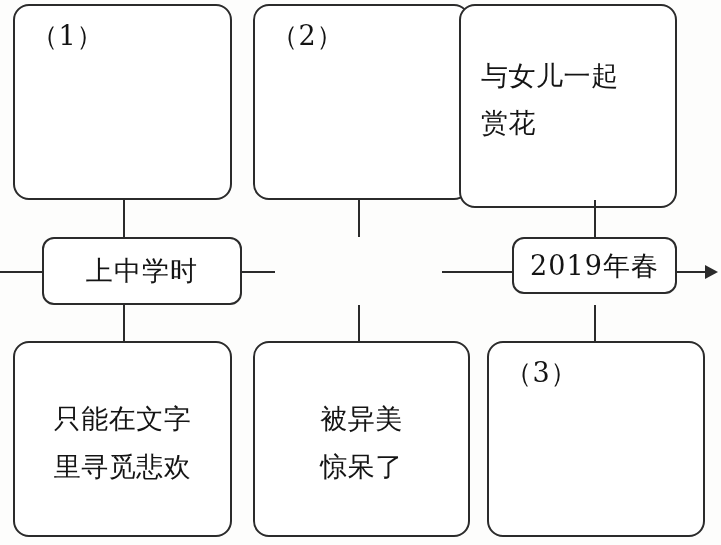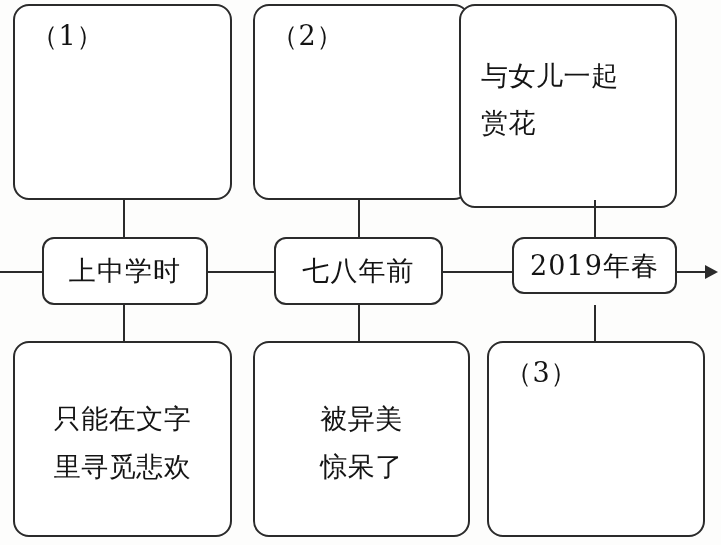--- a/index.html
+++ b/index.html
@@ -121,27 +121,24 @@
   <div class="v-line" style="left:123px; top:200px; height:37px;"></div>
   <div class="v-line" style="left:358px; top:200px; height:37px;"></div>
   <div class="v-line" style="left:594px; top:200px; height:37px;"></div>
 
   <div class="h-line" style="left:0px; top:271px; width:43px;"></div>
   <div class="h-line" style="left:207px; top:271px; width:68px;"></div>
   <div class="h-line" style="left:442px; top:271px; width:71px;"></div>
   <div class="h-line" style="left:676px; top:271px; width:32px;"></div>
   <div class="arrow-head" style="left:705px; top:265px;"></div>
 
-  <div class="box pill" style="left:42px; top:237px; width:166px; height:68px;">
+  <div class="box pill" style="left:42px; top:237px; width:200px; height:68px;">
     <div class="box-text stage-text">上中学时</div>
   </div>
 
-  <div class="box pill" style="left:274px; top:237px; width:169px; height:68px;">
-    <div class="box-text stage-text">七八年前</div>
-  </div>
 
   <div class="box pill" style="left:512px; top:237px; width:165px; height:57px;">
     <div class="box-text stage-text">2019年春</div>
   </div>
 
   <div class="v-line" style="left:123px; top:305px; height:37px;"></div>
   <div class="v-line" style="left:358px; top:305px; height:37px;"></div>
   <div class="v-line" style="left:594px; top:305px; height:37px;"></div>
 
   <div class="box tall" style="left:13px; top:341px; width:219px; height:196px;">

